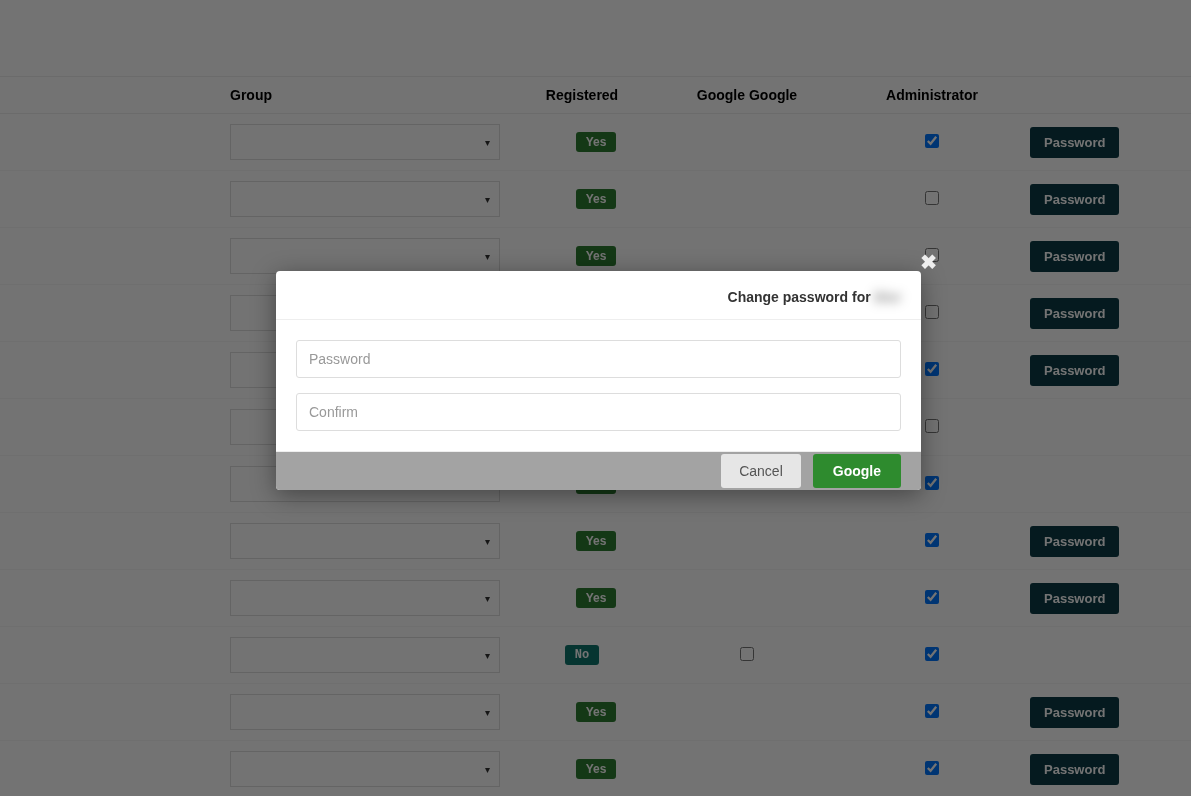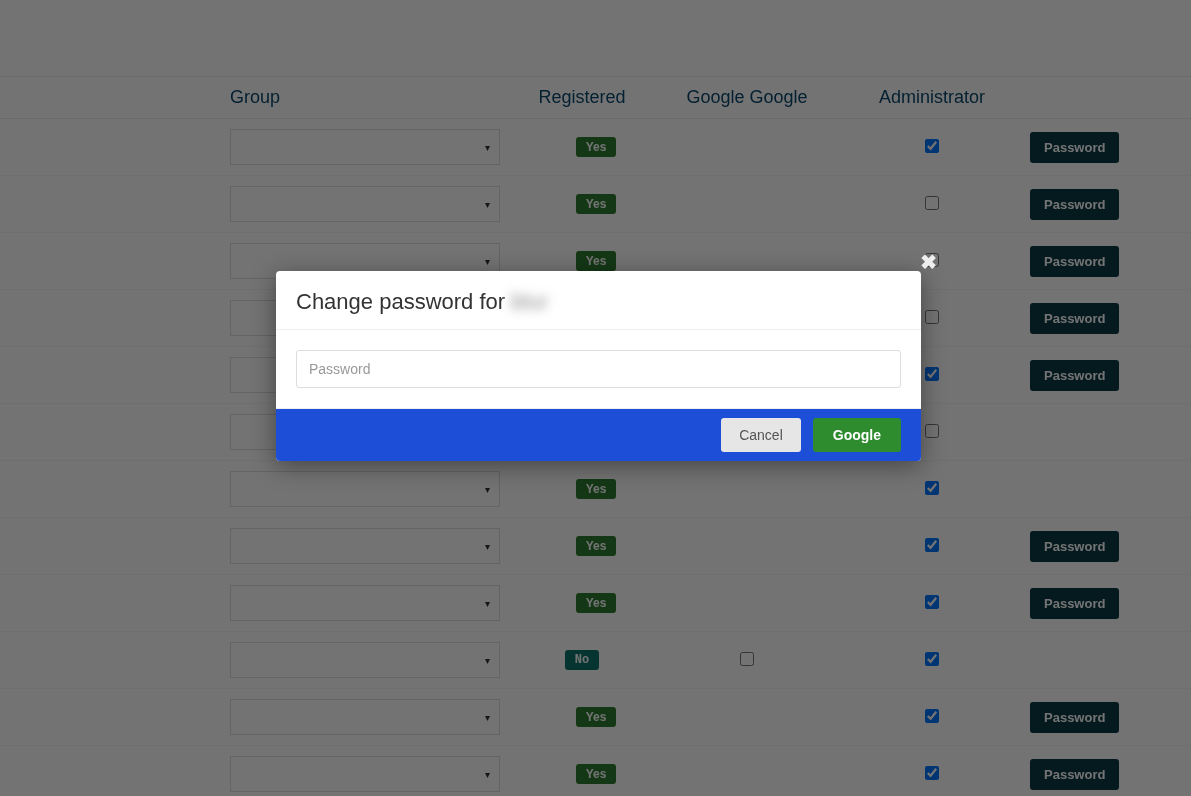--- a/index.html
+++ b/index.html
@@ -18,25 +18,25 @@
     height: 77px;
     border-bottom: 1px solid #eee;
   }
 
   table.user-table {
     width: 100%;
     border-collapse: collapse;
   }
   table.user-table th {
     text-align: center;
-    font-weight: 400;
-    color: #0c4a6e;
+    font-weight: 700;
+    color: #000000;
     padding: 10px 8px;
     border-bottom: 1px solid #eee;
-    font-size: 18px;
+    font-size: 14px;
   }
   table.user-table th.group-col { text-align: left; padding-left: 8px; }
   table.user-table td {
     padding: 10px 8px;
     border-bottom: 1px solid #f5f5f5;
     text-align: center;
     vertical-align: middle;
   }
   .col-spacer { width: 222px; }
   .col-group { width: 290px; text-align:left; }
@@ -114,23 +114,24 @@
     background: #fff;
     border-radius: 4px;
     z-index: 200;
     box-shadow: 0 5px 25px rgba(0,0,0,0.4);
   }
   .modal-header {
     padding: 18px 20px 14px 20px;
     border-bottom: 1px solid #eee;
   }
   .modal-title {
-    font-size: 22px;
-    font-weight: 400;
+    font-size: 14px;
+    font-weight: 700;
     color: #333;
+    text-align: right;
   }
   .modal-title .blurred {
     color: transparent;
     text-shadow: 0 0 8px rgba(0,0,0,0.5);
     filter: blur(3px);
   }
   .modal-body {
     padding: 20px;
     display: flex;
     flex-direction: column;
@@ -142,23 +143,23 @@
     height: 38px;
     border: 1px solid #ddd;
     border-radius: 3px;
     padding: 0 12px;
     font-size: 14px;
     color: #333;
   }
   .modal-body input::placeholder { color: #999; }
 
   .modal-footer {
-    background: #1d4ed8;
+    background: #a3a3a3;
     border-top: 1px solid #eee;
-    padding: 9px 20px;
+    padding: 2px 20px;
     display: flex;
     justify-content: flex-end;
     gap: 12px;
     border-radius: 0 0 4px 4px;
   }
   .btn-cancel {
     background: #e6e6e6;
     border: none;
     color: #555;
     padding: 9px 18px;
@@ -333,18 +334,19 @@
 
 <div class="modal">
   <span class="modal-close">✖</span>
   <div class="modal-header">
     <div class="modal-title">
       <span>Change password for </span><span class="blurred">blur</span>
     </div>
   </div>
   <div class="modal-body">
     <input type="password" placeholder="Password" style="">
+    <input type="password" placeholder="Confirm" style="">
   </div>
   <div class="modal-footer">
     <button class="btn-cancel">Cancel</button>
     <button class="btn-change">Google</button>
   </div>
 </div>
 
 </body></html>

